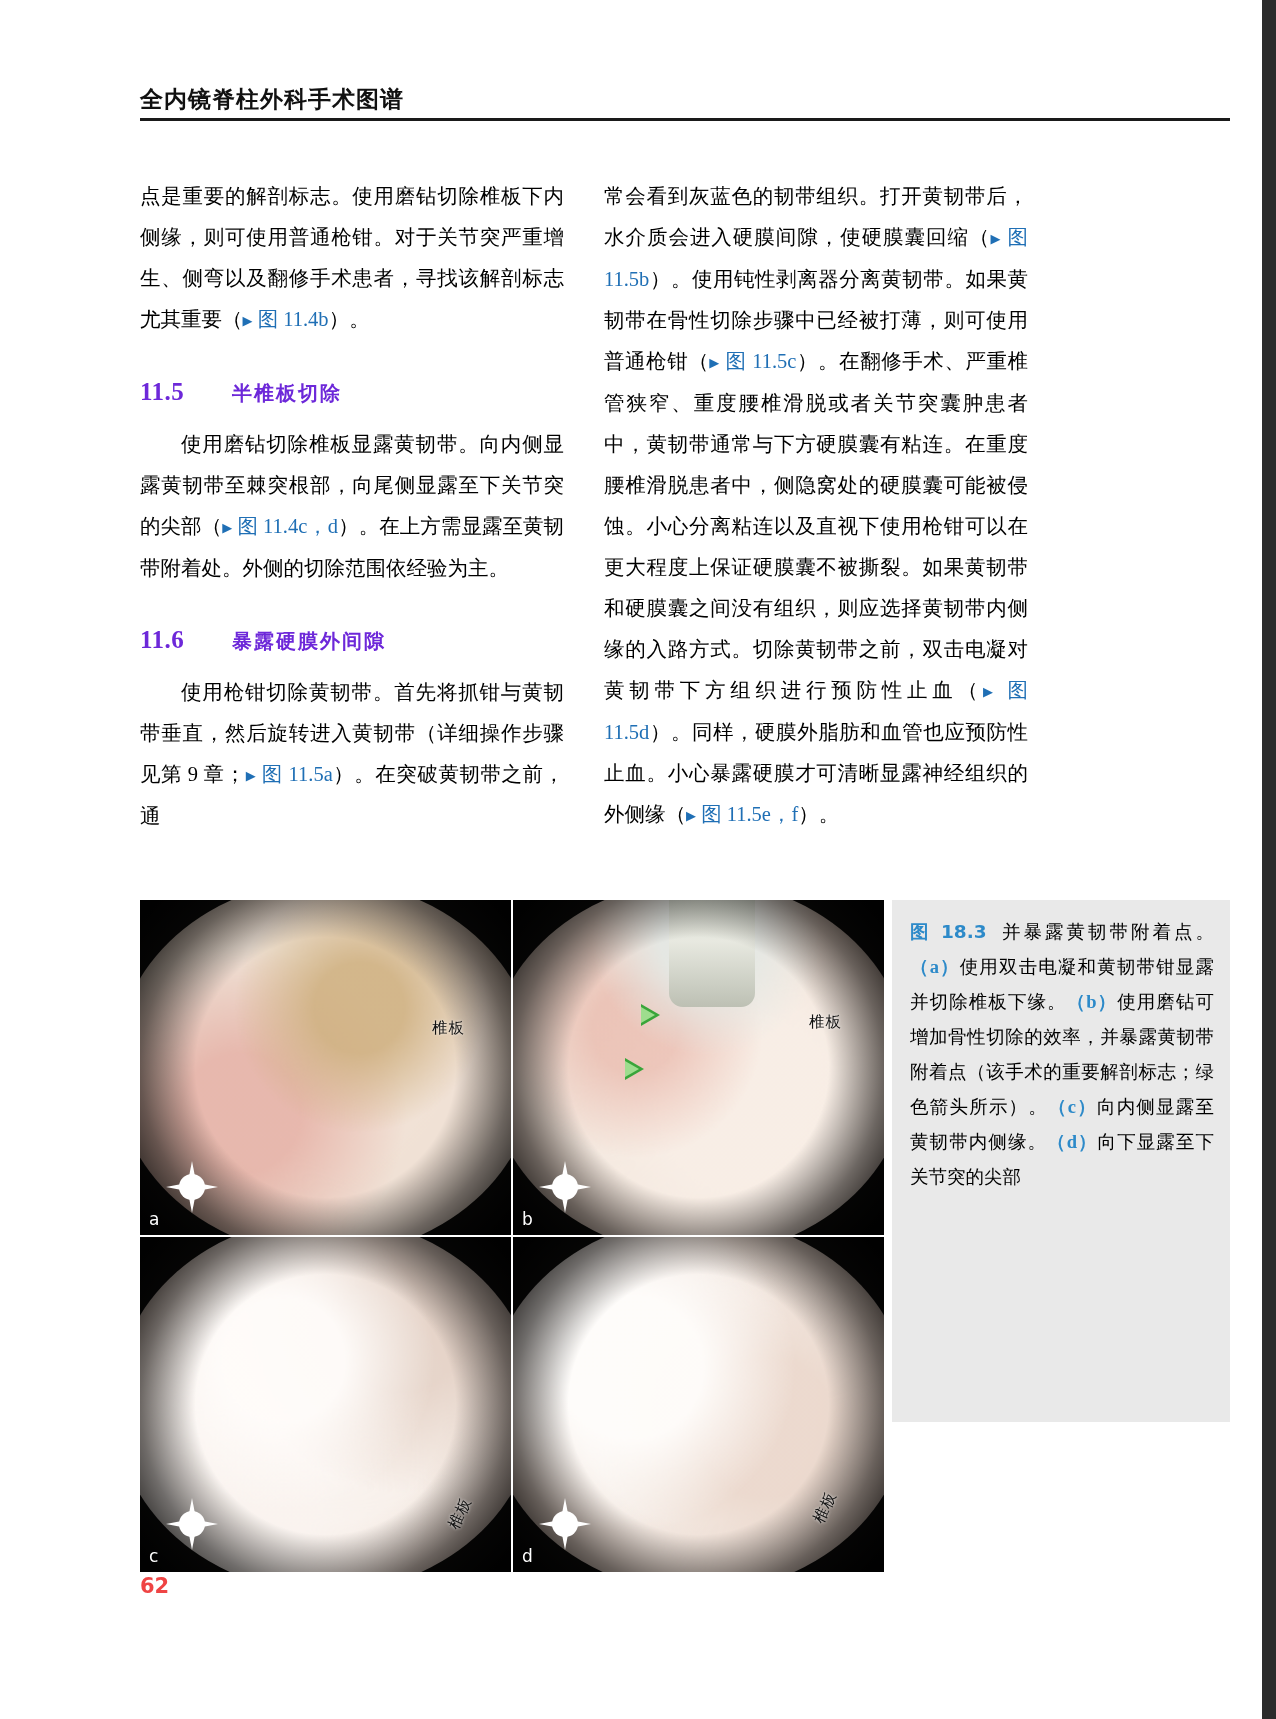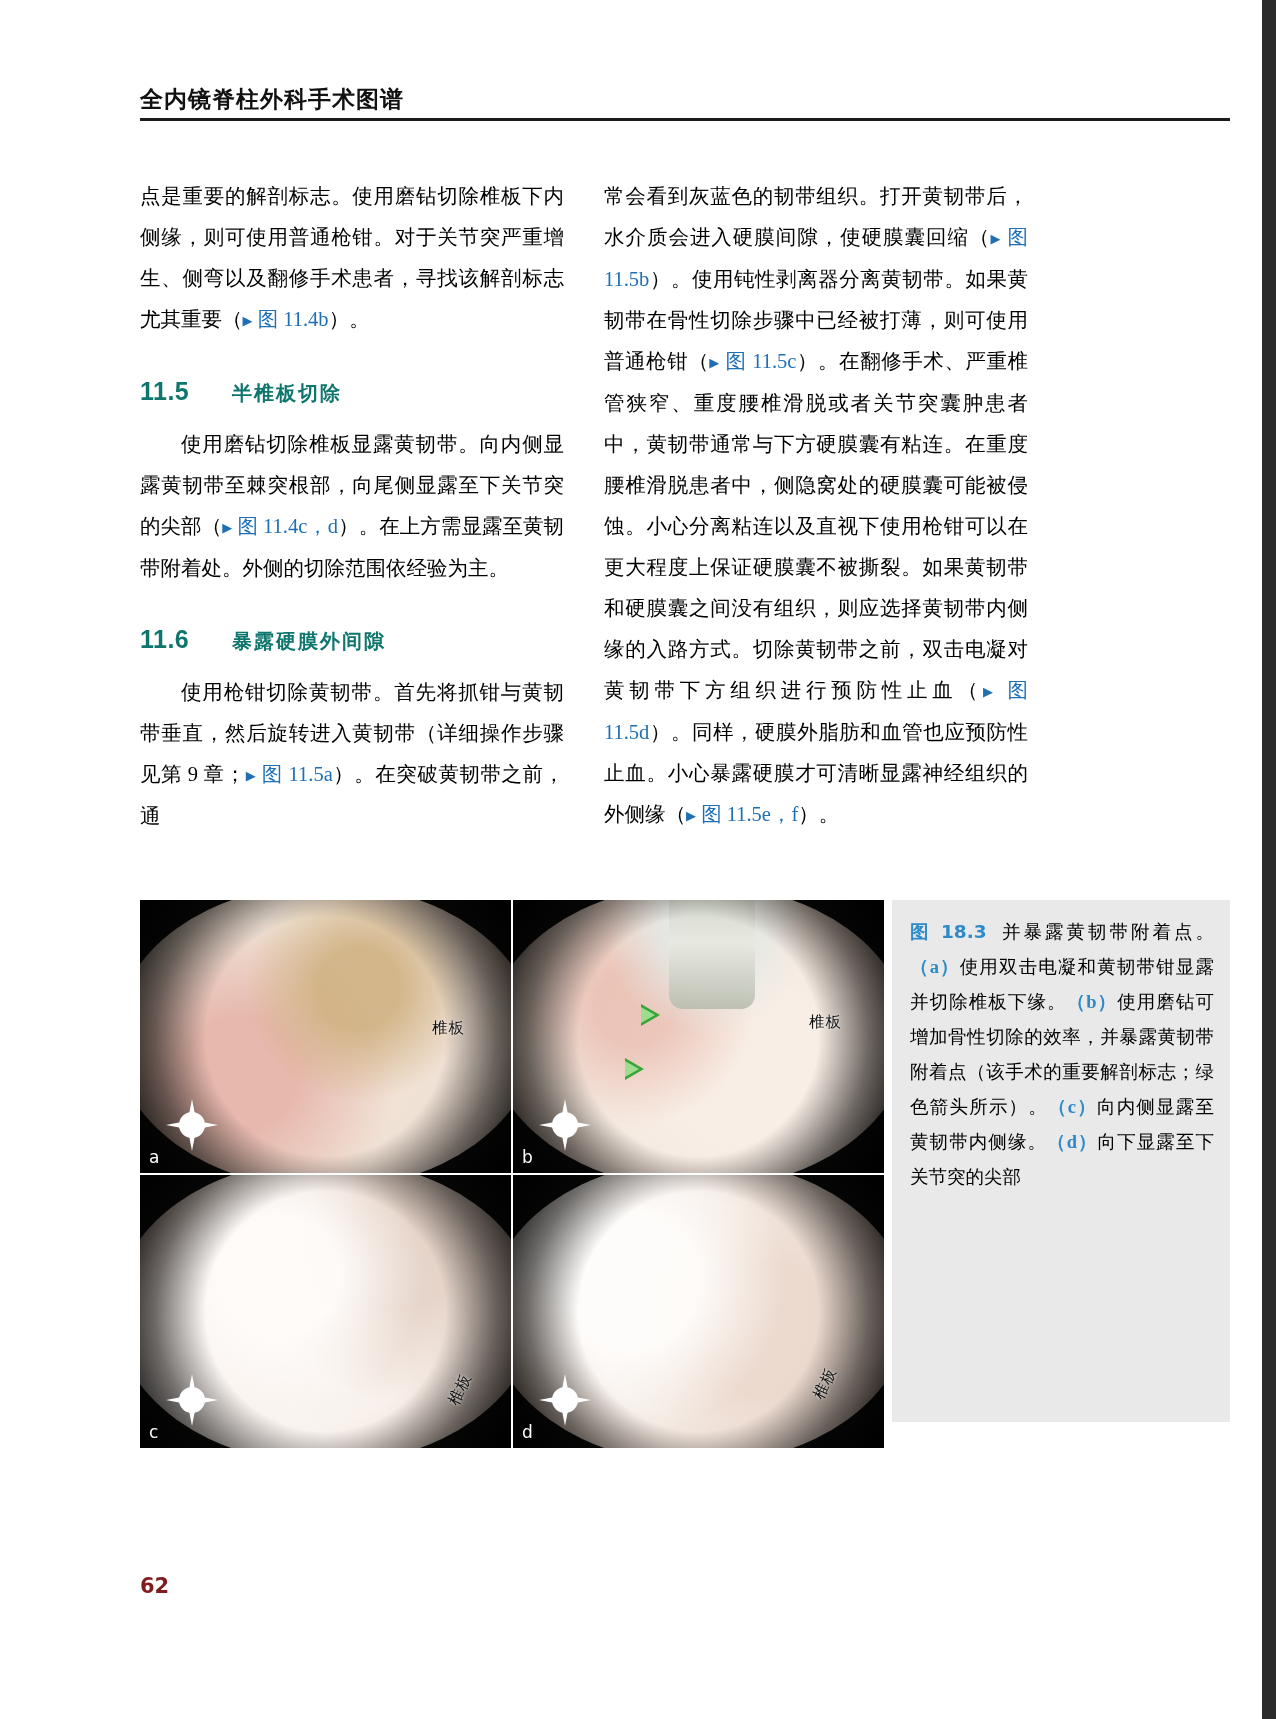--- a/index.html
+++ b/index.html
@@ -70,22 +70,22 @@
   .tri {
     font-size: 13px;
     vertical-align: 1px;
   }
 
   
   .sec {
     display: flex;
     align-items: baseline;
     margin: 30px 0 10px 0;
-    color: #0f766e;
-    font-family: Liberation Sans, sans-serif;
+    color: #6d28d9;
+    font-family: Liberation Serif, serif;
     font-weight: bold;
   }
   .sec .num {
     font-size: 25px;
     width: 92px;
     flex: none;
     letter-spacing: 0.5px;
   }
   .sec .ttl {
     font-size: 20px;
@@ -98,21 +98,21 @@
     left: 140px;
     top: 900px;
     width: 1090px;
     height: 522px;
   }
   .fig-grid {
     position: absolute;
     left: 0;
     top: 0;
     width: 744px;
-    height: 548px;
+    height: 672px;
     display: grid;
     grid-template-columns: 1fr 1fr;
     grid-template-rows: 1fr 1fr;
     gap: 2px;
     background: #ffffff;
   }
   .panel {
     position: relative;
     overflow: hidden;
     background: #0e0d0c;
@@ -268,21 +268,21 @@
   }
 
   
   .folio {
     position: absolute;
     left: 140px;
     top: 1574px;
     font-family: "DejaVu Sans", sans-serif;
     font-size: 21px;
     font-weight: bold;
-    color: #7f1d1d;
+    color: #ef4444;
   }
 </style>
 </head>
 <body>
 
 <div class="page">
 
   <div class="edge-bar"></div>
 
   <div class="runhead">全内镜脊柱外科手术图谱</div>

